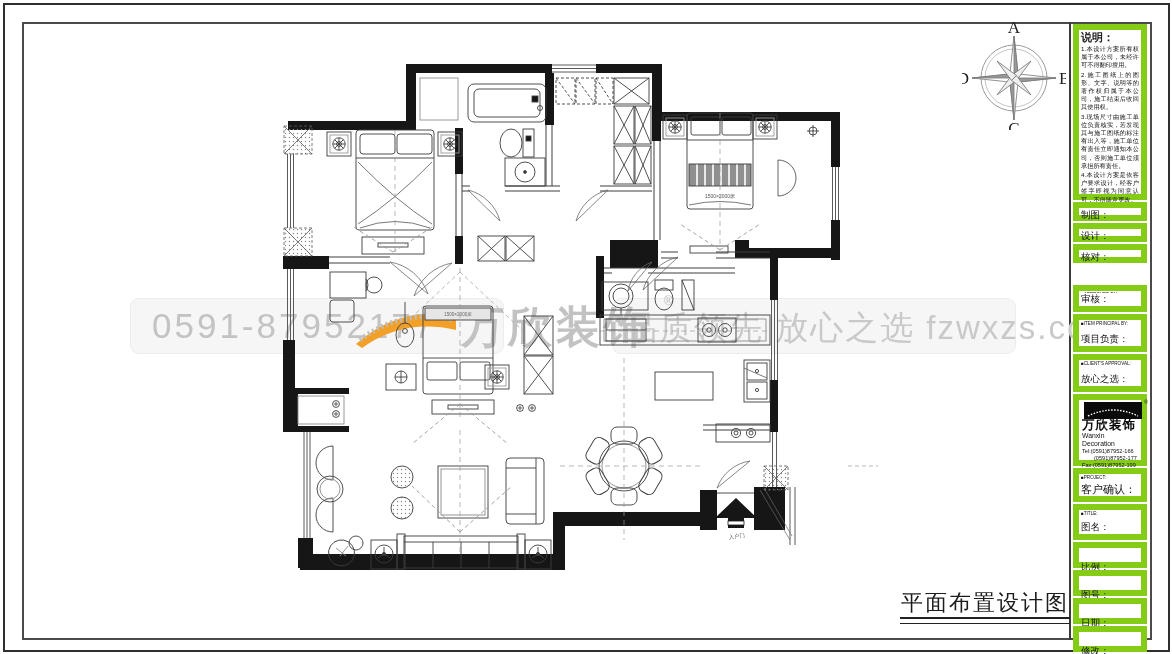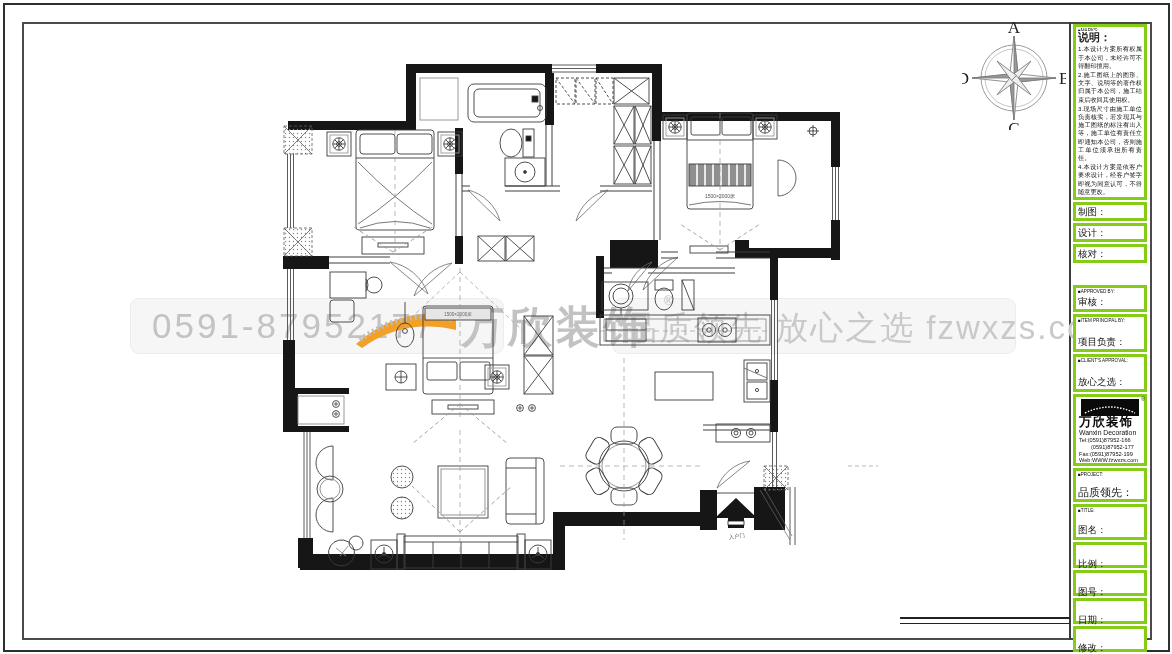--- a/index.html
+++ b/index.html
@@ -30,21 +30,21 @@
 
   
   #drawing-title{position:absolute;left:900px;top:588px;width:170px;text-align:center;z-index:4;
                  font-family:"Liberation Serif",serif;font-size:22px;letter-spacing:2px;color:#1c1c1c;}
   #title-underline{position:absolute;left:900px;top:617px;width:170px;height:4px;z-index:4;
                    border-top:2px solid #222;border-bottom:1px solid #222;}
 
   
   #titleblock{position:absolute;left:1073px;top:24px;width:74px;z-index:4;display:flex;
               flex-direction:column;gap:2px;}
-  .tb-box{border:3px solid #84cc16;background:#fff;box-sizing:border-box;position:relative;
+  .tb-box{border:6px solid #84cc16;background:#fff;box-sizing:border-box;position:relative;
           padding:1px 2px;display:flex;flex-direction:column;}
   .tb-en{font-size:4.6px;color:#111;letter-spacing:0;line-height:6px;white-space:nowrap;overflow:hidden;}
   .tb-zh{font-size:9.5px;color:#111;margin-top:auto;line-height:12px;}
   .tb-zh.big{font-size:11px;}
   #notes-box{height:176px;}
   #notes-box .note-title{font-size:11px;font-weight:bold;line-height:13px;}
   .note-item{font-size:6.2px;line-height:8.2px;color:#111;text-align:justify;margin-top:1px;}
   .fbox-s{height:19px;} .fbox-m{height:27px;margin-top:20px;} .fbox-l{height:38px;}
   #company-box{height:72px;align-items:flex-start;}
   .logo-mark{width:58px;height:17px;background:#0a0a0a;position:relative;margin:1px 0 0 3px;}
@@ -410,20 +410,21 @@
           <polygon points="24,0 0,3.5 0,-3.5" fill="#eee"></polygon>
         </g>
       </g>
       <text x="0" y="-45" text-anchor="middle" font-family="Liberation Serif,serif" font-size="17" fill="#222">A</text>
       <text x="45" y="6" text-anchor="start" font-family="Liberation Serif,serif" font-size="17" fill="#222">B</text>
       <text x="0" y="56" text-anchor="middle" font-family="Liberation Serif,serif" font-size="17" fill="#222">C</text>
       <text x="-45" y="6" text-anchor="end" font-family="Liberation Serif,serif" font-size="17" fill="#222">D</text>
     </g>
   </svg>
 
+  <div id="drawing-title">平面布置设计图</div>
   <div id="title-underline"></div>
 
   <div id="titleblock">
     <div class="tb-box" id="notes-box">
       <div class="tb-en">■MARKS:</div>
       <div class="note-title">说明：</div>
       <div class="note-item">1.本设计方案所有权属于本公司，未经许可不得翻印擅用。</div>
       <div class="note-item">2.施工图纸上的图形、文字、说明等的著作权归属于本公司，施工结束后收回其使用权。</div>
       <div class="note-item">3.现场尺寸由施工单位负责核实，若发现其与施工图纸的标注有出入等，施工单位有责任立即通知本公司，否则施工单位须承担所有责任。</div>
       <div class="note-item">4.本设计方案是依客户要求设计，经客户签字即视为同意认可，不得随意更改。</div>
@@ -464,21 +465,21 @@
       <div class="logo-cn">万欣装饰</div>
       <div class="logo-en">Wanxin Decoration</div>
       <div class="contact">Tel:(0591)87952-166</div>
       <div class="contact" style="padding-left:12px">(0591)87952-177</div>
       <div class="contact">Fax:(0591)87952-199</div>
       <div class="contact">Web:WWW.fzwxzs.com</div>
     </div>
 
     <div class="tb-box" id="project-box">
       <div class="tb-en">■PROJECT:</div>
-      <div class="tb-zh big">品质领先：</div>
+      <div class="tb-zh big">客户确认：</div>
     </div>
     <div class="tb-box" id="titlebox2">
       <div class="tb-en">■TITLE:</div>
       <div class="tb-zh">图名：</div>
     </div>
     <div class="tb-box fbox-b">
       <div class="tb-en">■SCALE:</div>
       <div class="tb-zh">比例：</div>
     </div>
     <div class="tb-box fbox-b">

